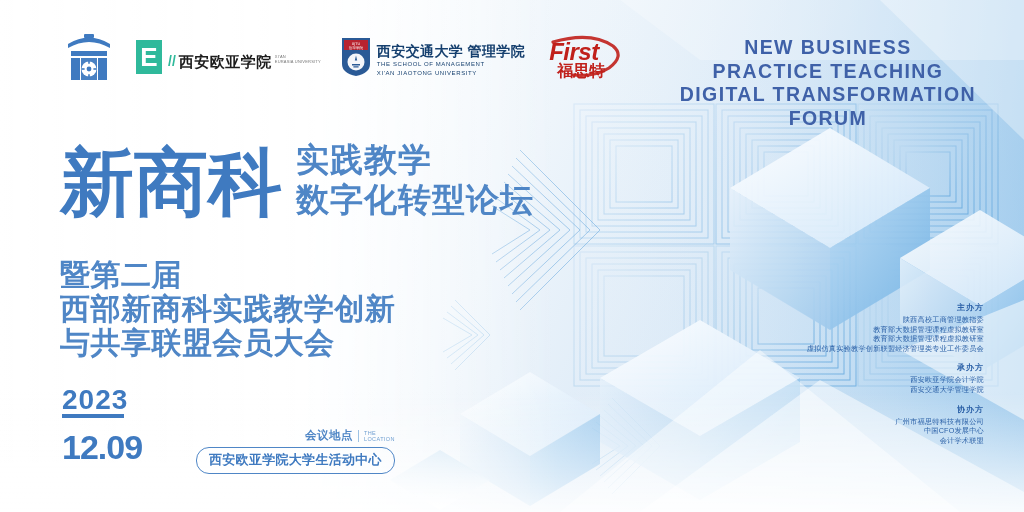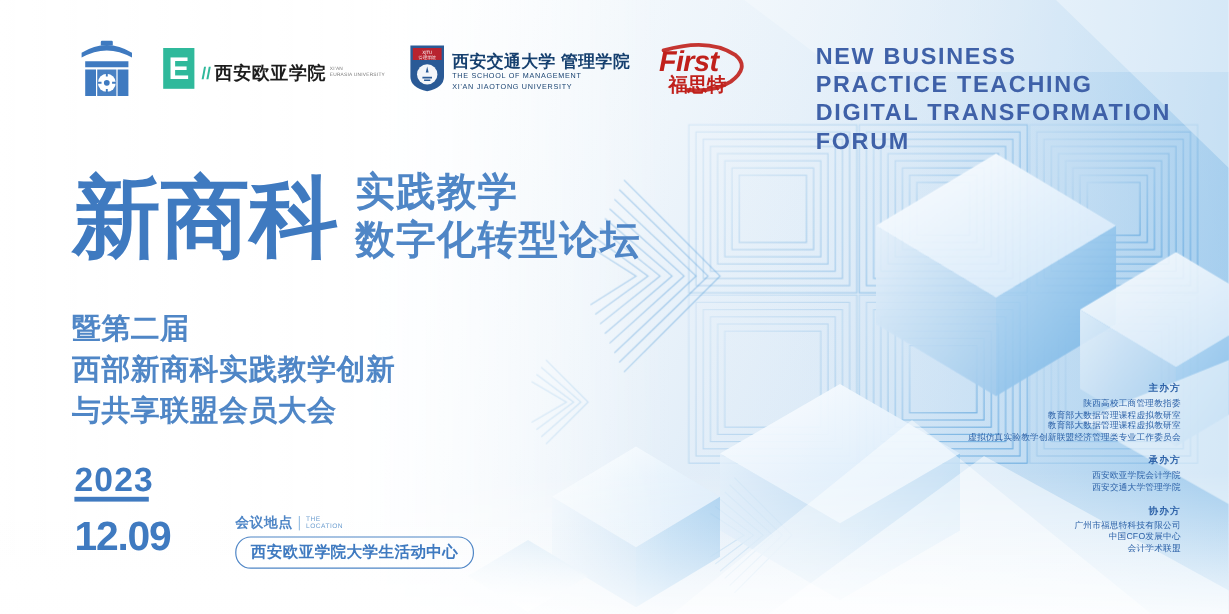--- a/index.html
+++ b/index.html
@@ -60,70 +60,70 @@
     letter-spacing:-.5px;font-family:"Liberation Sans",sans-serif;
   }
   .first-cn{
     position:absolute;left:10px;top:27px;font-size:16px;font-weight:bold;color:#c0201b;
     letter-spacing:0px;
   }
   .first-swoosh{position:absolute;left:0;top:0;}
 
   
   .en-title{
-    position:absolute;right:48px;top:36px;text-align:left;
+    position:absolute;right:48px;top:36px;text-align:center;
     color:#3f61a8;font-weight:bold;font-size:19.5px;line-height:23.5px;
     letter-spacing:1.4px;font-family:"Liberation Sans",sans-serif;
   }
 
   
   .main-title{position:absolute;left:60px;top:136px;display:flex;align-items:flex-end;}
   .mt-big{
     font-size:74px;font-weight:bold;color:#3f7ac0;line-height:76px;letter-spacing:0px;
     font-family:"DejaVu Sans",sans-serif;
   }
   .mt-side{margin-left:14px;padding-top:4px;}
   .mt-line{
     font-size:33px;font-weight:bold;color:#4f86c6;line-height:40px;letter-spacing:1px;
     font-family:"DejaVu Sans",sans-serif;
   }
 
   
   .subtitle{
     position:absolute;left:60px;top:258px;
-    color:#4f86c6;font-size:24px;line-height:34px;font-weight:bold;letter-spacing:.5px;
+    color:#4f86c6;font-size:30px;line-height:34px;font-weight:bold;letter-spacing:.5px;
     font-family:Liberation Sans, sans-serif;
   }
 
   
   .date-block{position:absolute;left:62px;top:388px;}
   .year{
     font-size:28px;font-weight:bold;color:#3f7ac0;letter-spacing:1px;line-height:24px;
     font-family:"Liberation Sans",sans-serif;
   }
   .year-rule{width:62px;height:4px;background:#3f7ac0;margin-top:2px;margin-bottom:3px;}
   .daynum{
     font-size:34px;font-weight:bold;color:#3f7ac0;line-height:52px;letter-spacing:-1px;
     font-family:"Liberation Sans",sans-serif;
   }
 
   .loc{position:absolute;left:196px;top:428px;}
-  .loc-head{display:flex;align-items:center;gap:5px;}
+  .loc-head{display:flex;align-items:center;gap:5px;justify-content:flex-end;}
   .loc-cn{font-size:11.5px;color:#4f86c6;font-weight:bold;letter-spacing:.5px;}
   .loc-div{width:1px;height:12px;background:#9dc2e4;}
   .loc-en{font-size:5.5px;color:#6f9fd0;line-height:6px;letter-spacing:.4px;white-space:pre-line;}
   .loc-pill{
     margin-top:4px;display:inline-block;
     border:1.6px solid #4f86c6;border-radius:13px;
     padding:3px 12px 4px 12px;
     font-size:13px;color:#3f7ac0;font-weight:bold;letter-spacing:.3px;font-family:Liberation Mono, monospace;
   }
 
   
-  .orgs{position:absolute;right:40px;top:318px;text-align:right;}
+  .orgs{position:absolute;right:40px;top:302px;text-align:right;}
   .org-group{margin-bottom:9px;}
   .org-head{font-size:8px;color:#2d62a8;font-weight:bold;letter-spacing:1px;margin-bottom:2px;}
   .org-line{font-size:7.2px;color:#2d62a8;line-height:9.6px;letter-spacing:.2px;}
 </style>
 </head>
 <body>
 
 <div id="poster">
 
   <div class="bg">

